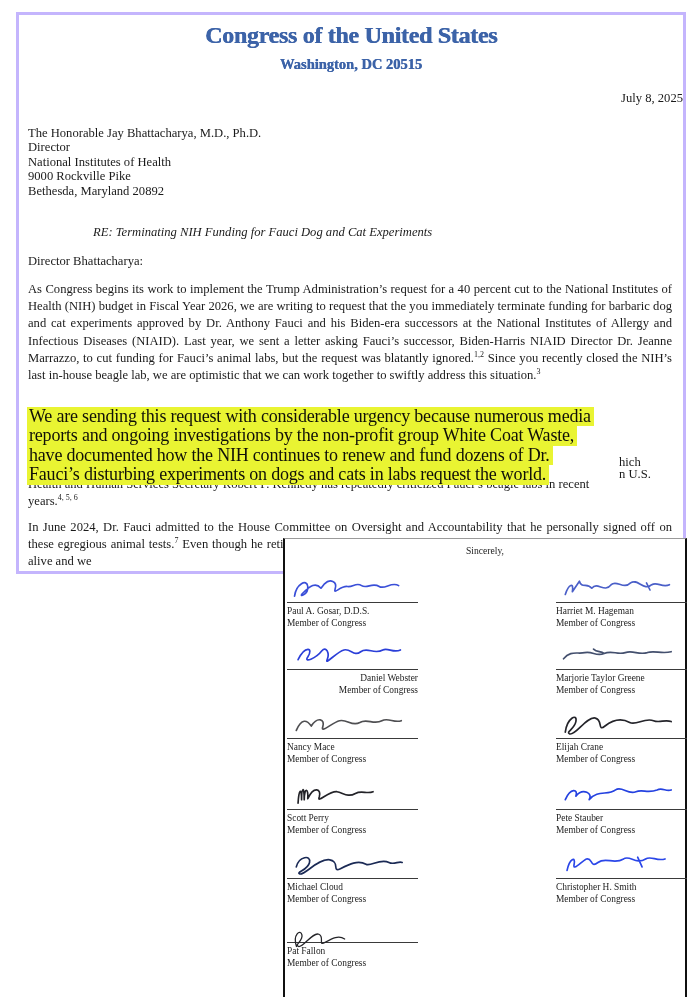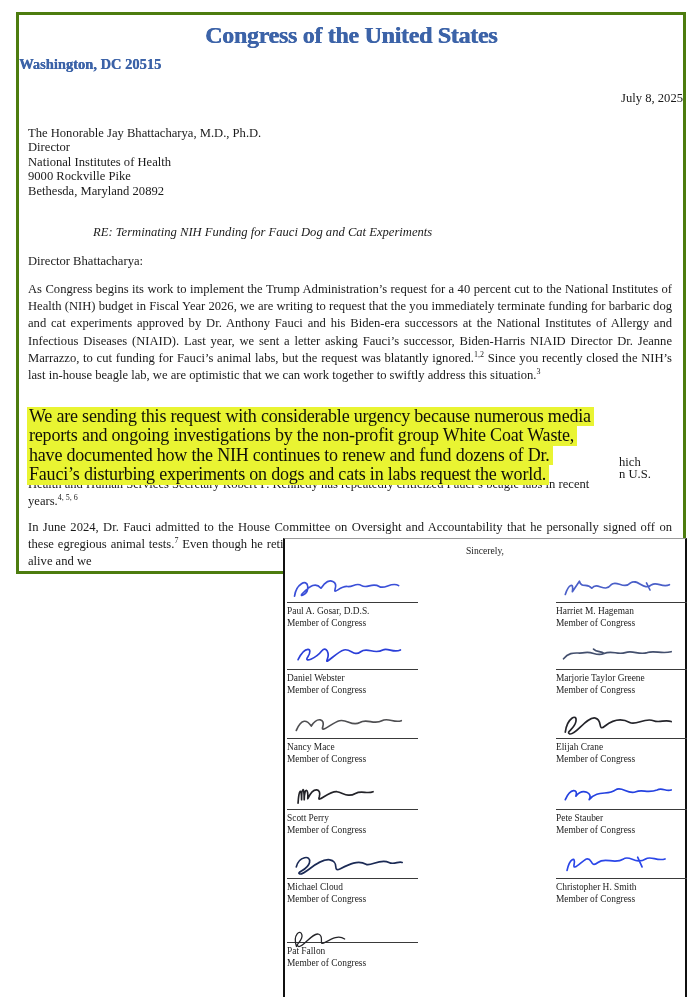--- a/index.html
+++ b/index.html
@@ -3,32 +3,32 @@
 <meta charset="utf-8">
 <style>
   html,body{margin:0;padding:0;}
   body{
     width:700px;height:997px;position:relative;overflow:hidden;
     background:#ffffff;
     font-family:"Liberation Serif", serif;
     color:#1a1a1a;
   }
   .page{position:absolute;background:#fff;box-sizing:border-box;}
-  #page1{left:16px;top:12px;width:670px;height:562px;border:3px solid #4d7c0f;z-index:1;}
+  #page1{left:16px;top:12px;width:670px;height:562px;border:3px solid #c4b5fd;z-index:1;}
   #page2{left:283px;top:538px;width:404px;height:536px;border:2px solid #101010;border-top:1px solid #9a9a9a;z-index:10;}
   .abs{position:absolute;}
   
   .ltr-title{
     left:0;right:0;top:7px;text-align:center;
     font-size:24px;font-weight:bold;letter-spacing:-0.3px;
     color:var(--header-blue);
     text-shadow:0.6px 0 currentColor;
   }
   .ltr-city{
-    left:0;right:0;top:41px;
+    left:0;right:0;top:41px;text-align:center;
     font-size:14.5px;font-weight:bold;color:var(--header-blue);
     text-shadow:0.4px 0 currentColor;
   }
   .ltr-date{left:0;right:0;top:76px;text-align:right;font-size:12.6px;}
   .addr{left:9px;top:111px;font-size:12.6px;line-height:14.4px;}
   .re-line{left:74px;top:210px;font-size:12.6px;font-style:italic;}
   .salutation{left:9px;top:239px;font-size:12.6px;}
   .body-par{left:9px;width:644px;font-size:12.6px;line-height:17.2px;text-align:justify;}
   #para1{top:266px;}
   #para3{top:504px;}
@@ -104,21 +104,21 @@
     <div class="sig-title">Member of Congress</div>
   </div>
     <div class="sig-block" style="left: 271px; top: 36px;">
     <svg height="30" viewBox="0 0 140 34" width="128">
       <path fill="none" stroke-width="1.9" stroke-linecap="round" stroke-linejoin="round" d="M8 22 C12 10 18 8 16 19 L24 7 C26 15 33 9 38 15 C45 7 52 21 60 11 C66 5 74 17 82 9 C90 3 97 19 106 11 C112 7 118 15 126 11 M100 9 L104 17" stroke="#4a5fc8"></path>
     </svg>
     <div class="sig-line"></div>
     <div class="sig-name">Harriet M. Hageman</div>
     <div class="sig-title">Member of Congress</div>
   </div>
-    <div class="sig-block" style="left: 2px; top: 103px;">
+    <div class="sig-block" style="left: 2px; top: 103px; text-align: right;">
     <svg height="30" viewBox="0 0 140 34" width="128">
       <path fill="none" stroke-width="1.9" stroke-linecap="round" stroke-linejoin="round" d="M10 20 C18 4 28 6 21 17 C16 24 30 19 37 10 C42 4 46 13 43 20 C40 27 54 11 62 9 C70 7 73 17 81 11 C89 5 96 15 106 9 C112 6 118 13 126 9" stroke="#2b3fd8"></path>
     </svg>
     <div class="sig-line"></div>
     <div class="sig-name">Daniel Webster</div>
     <div class="sig-title">Member of Congress</div>
   </div>
     <div class="sig-block" style="left: 271px; top: 103px;">
     <svg height="30" viewBox="0 0 140 34" width="128">
       <path fill="none" stroke-width="1.9" stroke-linecap="round" stroke-linejoin="round" d="M6 19 C14 9 22 14 30 12 C39 10 43 17 52 13 C61 9 67 15 76 12 C85 9 91 15 101 12 C109 9 117 14 128 11 M40 8 C44 12 48 10 52 13" stroke="#44506e"></path>

